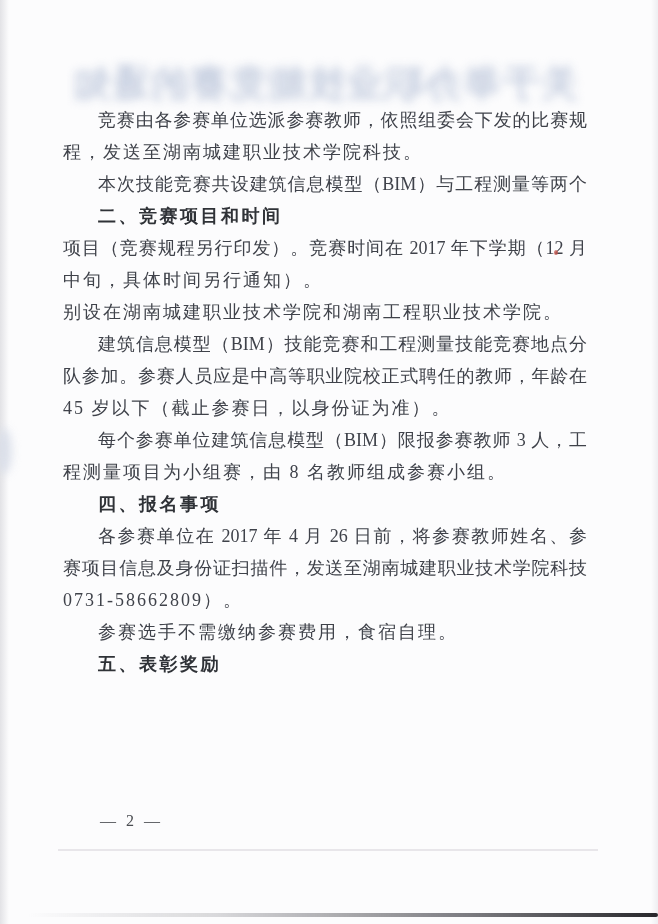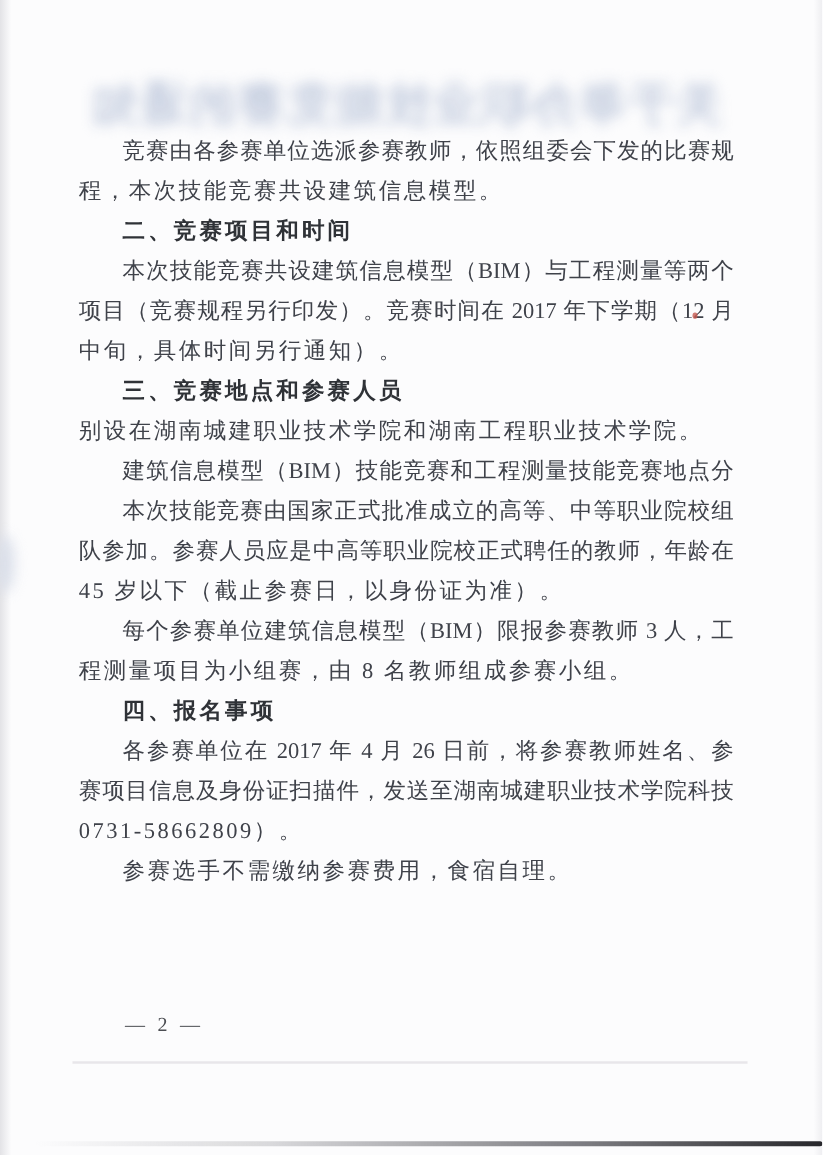--- a/index.html
+++ b/index.html
@@ -129,36 +129,35 @@
 </head>
 <body>
 
 <div class="paper">
   <div class="edge-left"></div>
   <div class="edge-right"></div>
   <div class="ghost">关于举办职业技能竞赛的通知</div>
   <div class="smudge"></div>
   <div class="content">
       <div class="line indent full">竞赛由各参赛单位选派参赛教师，依照组委会下发的比赛规</div>
-      <div class="line">程，本次技能竞赛共设建筑信息模型。</div>
+      <div class="line">程，发送至湖南城建职业技术学院科技。</div>
+      <div class="line indent full">本次技能竞赛共设建筑信息模型（BIM）与工程测量等两个</div>
       <div class="line heading">二、竞赛项目和时间</div>
-      <div class="line indent full">本次技能竞赛共设建筑信息模型（BIM）与工程测量等两个</div>
       <div class="line full">项目（竞赛规程另行印发）。竞赛时间在 2017 年下学期（12 月</div>
       <div class="line">中旬，具体时间另行通知）。</div>
-      <div class="line heading">三、竞赛地点和参赛人员</div>
       <div class="line">别设在湖南城建职业技术学院和湖南工程职业技术学院。</div>
       <div class="line indent full">建筑信息模型（BIM）技能竞赛和工程测量技能竞赛地点分</div>
-      <div class="line indent full">本次技能竞赛由国家正式批准成立的高等、中等职业院校组</div>
       <div class="line full">队参加。参赛人员应是中高等职业院校正式聘任的教师，年龄在</div>
       <div class="line">45 岁以下（截止参赛日，以身份证为准）。</div>
       <div class="line indent full">每个参赛单位建筑信息模型（BIM）限报参赛教师 3 人，工</div>
       <div class="line">程测量项目为小组赛，由 8 名教师组成参赛小组。</div>
       <div class="line heading">四、报名事项</div>
       <div class="line indent full">各参赛单位在 2017 年 4 月 26 日前，将参赛教师姓名、参</div>
       <div class="line full">赛项目信息及身份证扫描件，发送至湖南城建职业技术学院科技</div>
       <div class="line">0731-58662809）。</div>
       <div class="line indent">参赛选手不需缴纳参赛费用，食宿自理。</div>
+      <div class="line heading">五、表彰奖励</div>
     </div>
   <div class="speck"></div>
   <div class="pagenum">— 2 —</div>
   <div class="footer-rule"></div>
   <div class="edge-bottom"></div>
 </div>
 
 </body></html>

